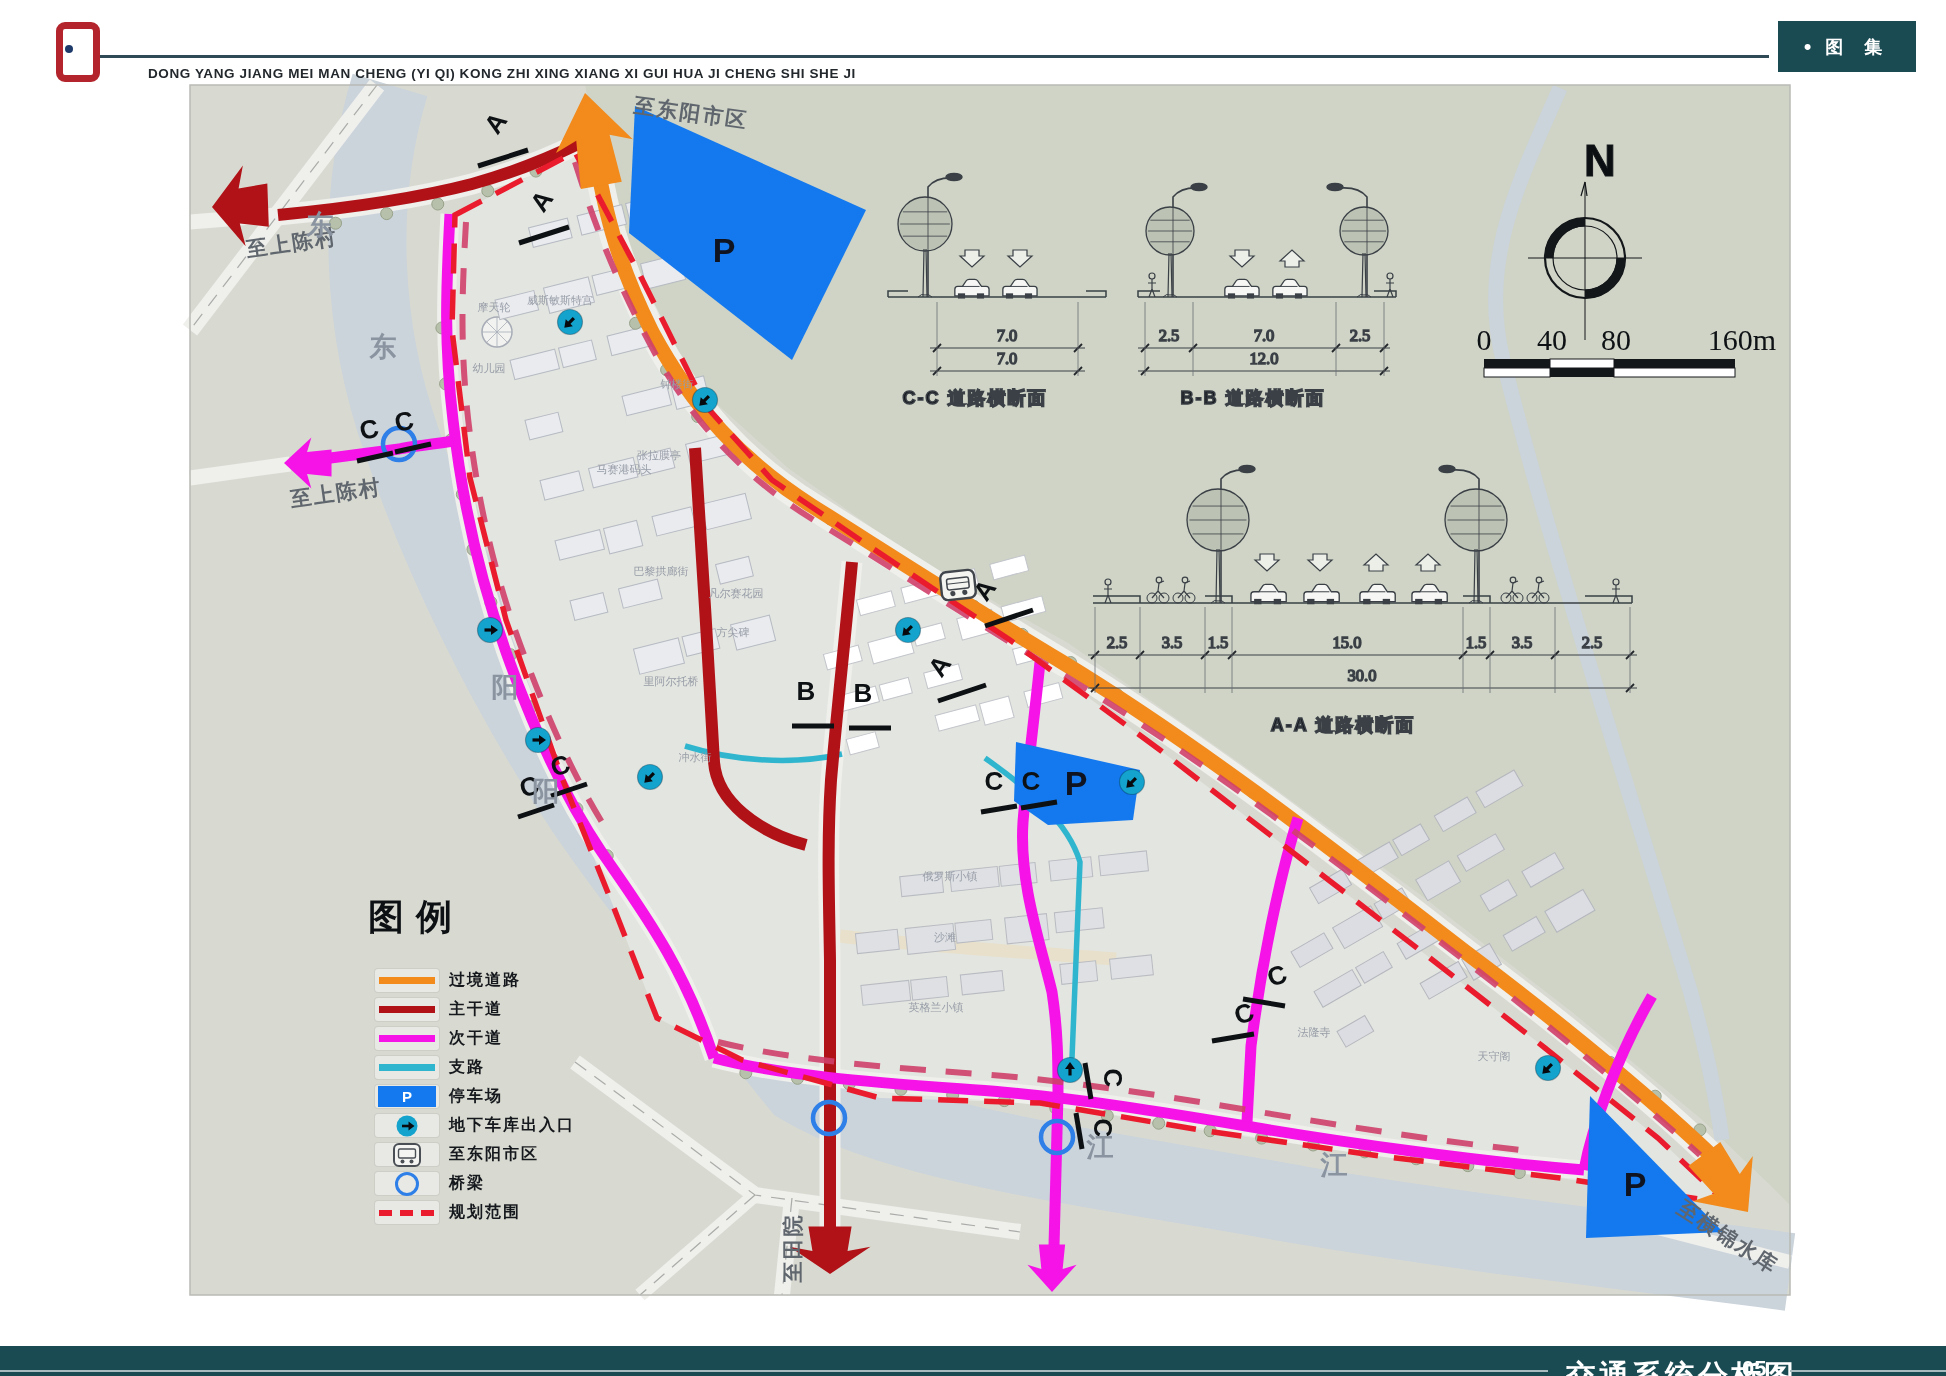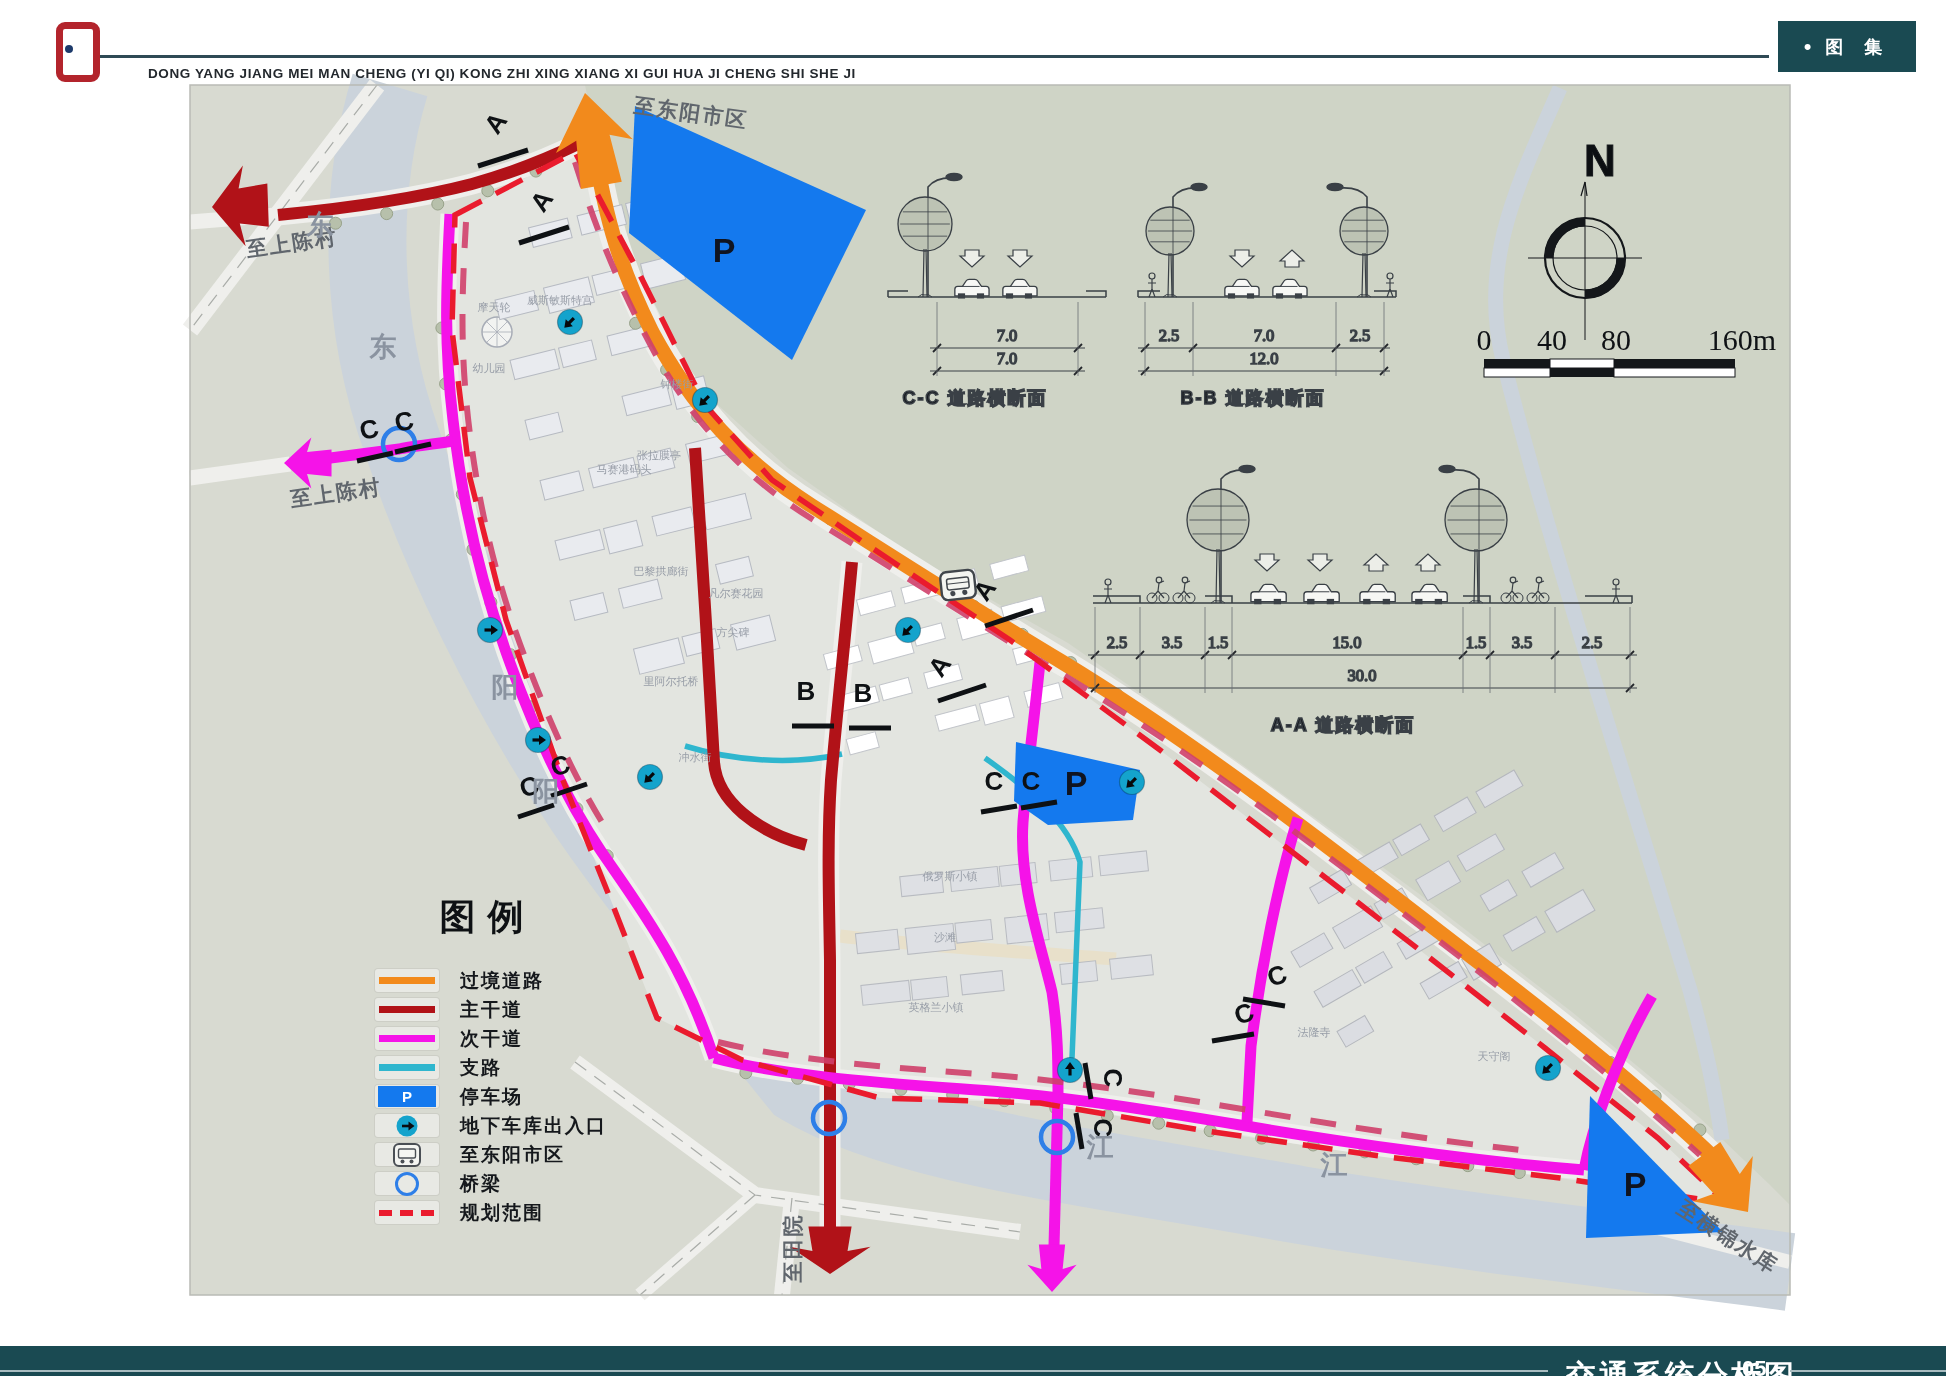--- a/index.html
+++ b/index.html
@@ -14,26 +14,26 @@
   .page-title{position:absolute;left:112px;top:12px;margin:0;font-size:31px;font-weight:900;color:#101214;
         letter-spacing:2px;z-index:7;white-space:nowrap;}
   .pinyin{position:absolute;left:132px;top:66px;font-size:13.5px;font-weight:bold;color:#23282D;
         letter-spacing:0.6px;z-index:7;white-space:nowrap;margin-left:16px;}
   .atlas{position:absolute;left:1778px;top:21px;width:138px;height:51px;background:#1A4A52;color:#fff;
         display:flex;align-items:center;justify-content:center;gap:14px;z-index:7;}
   .atlas-bullet{font-size:22px;}
   .atlas-label{font-size:18px;font-weight:bold;letter-spacing:8px;}
   
   .legend{position:absolute;left:300px;top:893px;z-index:5;}
-  .legend-title{font-size:36px;font-weight:bold;color:#0E1114;letter-spacing:12px;margin-left:68px;text-align:center;}
+  .legend-title{font-size:36px;font-weight:bold;color:#0E1114;letter-spacing:12px;margin-left:68px;}
   .legend-rows{margin-top:24px;}
   .lrow{display:flex;align-items:center;height:29px;}
   .lswatch{width:64px;height:23px;margin-left:75px;background:#E8E9E4;border-radius:3px;
         box-shadow:0 0 0 1px rgba(0,0,0,0.05);display:flex;align-items:center;justify-content:center;flex:none;}
-  .llabel{margin-left:21px;font-size:19px;color:#15181C;font-weight:600;letter-spacing:2px;white-space:nowrap;}
+  .llabel{margin-left:10px;font-size:16px;color:#15181C;font-weight:600;letter-spacing:2px;white-space:nowrap;}
   
   .footer{position:absolute;left:0;top:1322px;width:1946px;height:54px;background:#1A4A52;z-index:6;margin-top:24px;}
   .footer-line{position:absolute;top:24px;height:2px;background:#A9BDC1;}
   .footer-line.left{left:0;width:1548px;}
   .footer-line.right{left:1790px;width:156px;}
   .footer-title{position:absolute;left:1566px;top:10px;color:#fff;font-size:30px;font-weight:bold;letter-spacing:3px;}
   .footer-page{position:absolute;left:1742px;top:10px;color:#fff;font-size:22px;font-weight:bold;}
 </style>
 </head>
 <body>

